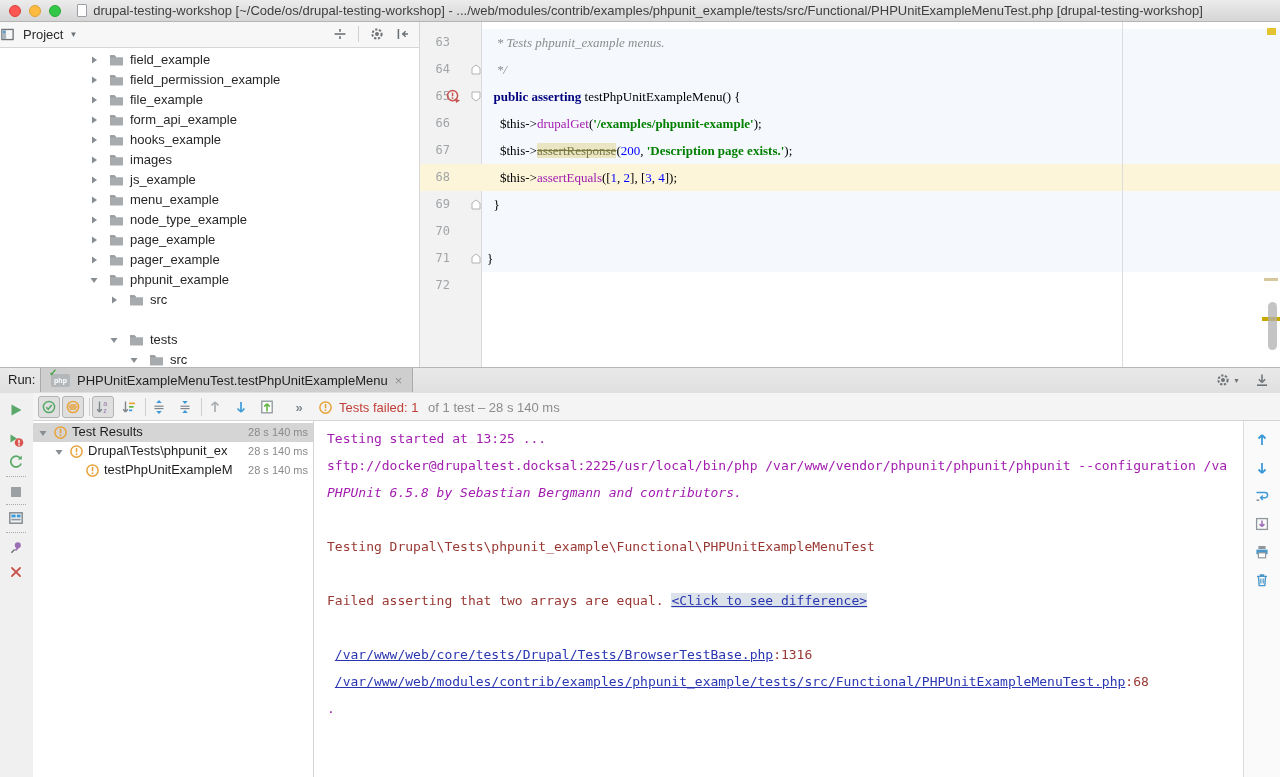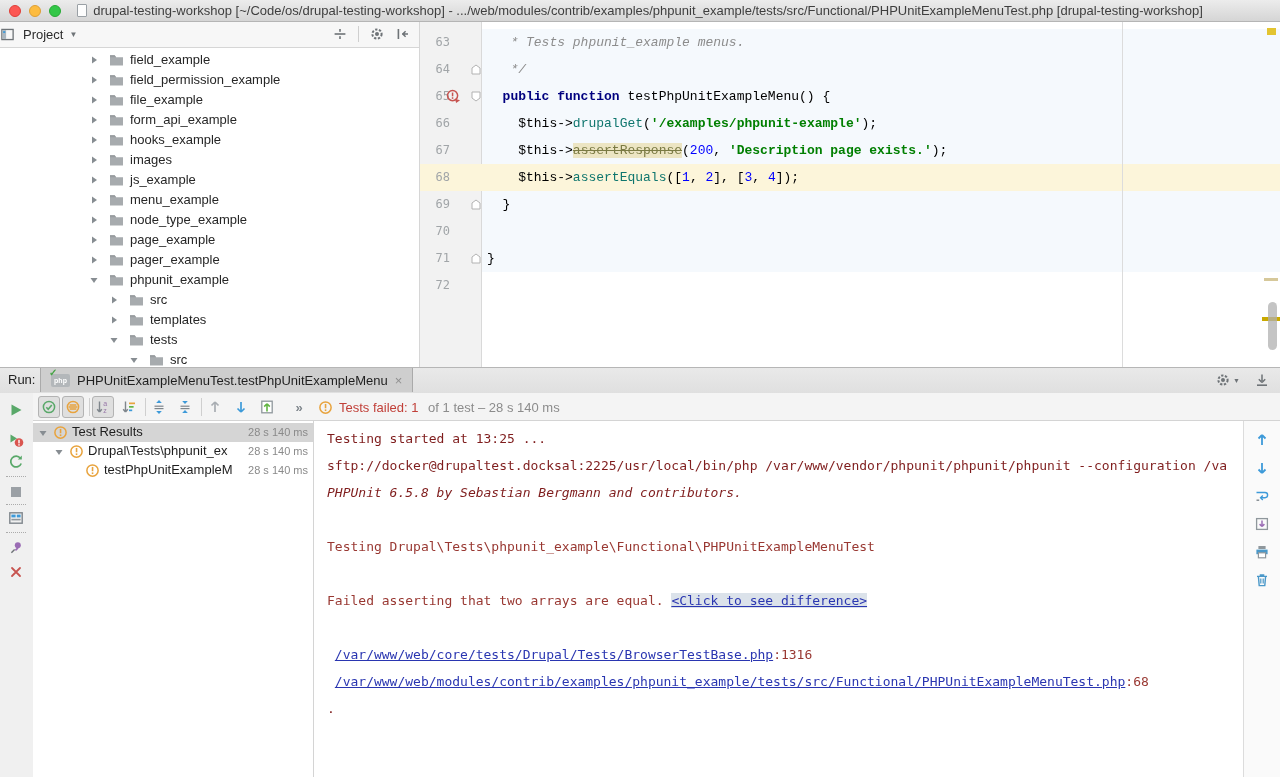--- a/index.html
+++ b/index.html
@@ -41,29 +41,29 @@
   #editor { position:absolute; left:420px; top:0; width:860px; height:345px; background:#fff; }
   #gutter-col { position:absolute; left:0; top:0; width:62px; height:345px;
     background:#f2f2f2; border-right:1px solid #d9d9d9; }
   .ed-row { position:absolute; left:0; width:860px; height:27px; }
   .ed-gutter { position:absolute; left:0; top:0; width:62px; height:27px; }
   .ed-gutter .num { position:absolute; left:0; top:0; width:30px; text-align:right;
     font-family:"DejaVu Sans Mono", monospace; font-size:12px; color:#a1a5a8; line-height:27px; }
   .ed-gutter .gicon { position:absolute; left:26px; top:6px; }
   .ed-gutter .fold { position:absolute; left:51px; top:8px; }
   .ed-code { position:absolute; left:62px; top:0; right:0; height:27px;
-    font-family:Liberation Mono, monospace; font-size:13px; line-height:27px;
+    font-family:Liberation Serif, serif; font-size:13px; line-height:27px;
     white-space:pre; padding-left:5px; overflow:hidden; }
   .bg-scope .ed-code { background:#f5f9fd; }
   .bg-current .ed-code { background:#fcf5da; }
   .bg-current .ed-gutter { background:#fcf5da; }
   .seg-cmt { color:#8c8c8c; font-style:italic; }
   .seg-kw { color:#00007f; font-weight:bold; }
   .seg-plain { color:#000; }
-  .seg-method { color:#0f766e;margin-top:24px; }
+  .seg-method { color:#a21caf;margin-top:24px; }
   .seg-dep { color:#7a7a43; text-decoration:line-through; background:#ece5c3; }
   .seg-str { color:#007f00; font-weight:bold; }
   .seg-num { color:#0000ff; }
   #margin-guide { position:absolute; left:702px; top:0; width:1px; height:345px; background:#dcdcdc; }
   #stripe-top { position:absolute; right:4px; top:6px; width:9px; height:7px; background:#e3c430; }
   #stripe-mid { position:absolute; right:2px; top:256px; width:14px; height:3px; background:#d6c89a; }
   #stripe-low { position:absolute; right:0px; top:295px; width:18px; height:4px; background:#c9a900; }
   #ed-scrollbar { position:absolute; right:3px; top:280px; width:9px; height:48px;
     background:#b0b0b0; border-radius:5px; opacity:.75; }
 
@@ -104,21 +104,21 @@
   .res-row .chev { position:absolute; top:5px; }
   .res-row .alert { position:absolute; top:2px; }
   .res-row .lbl { position:absolute; top:1px; font-size:13px; color:#1e1e1e; white-space:nowrap; }
   .res-row .dur { position:absolute; right:5px; top:3px; font-size:11px; color:#8a8a8a; }
 
   #splitter { position:absolute; left:313px; top:28px; bottom:0; width:1px; background:#d4d4d4; }
 
   #console { position:absolute; left:314px; top:28px; right:37px; bottom:0; background:#fff; overflow:hidden; }
   .con-line { position:absolute; left:13px; right:0; height:27px; line-height:27px;
     font-family:"DejaVu Sans Mono", monospace; font-size:13px; white-space:pre; overflow:hidden; }
-  .c-out { color:#7f1d1d; }
+  .c-out { color:#a21caf; }
   .c-err { color:#993832; }
   .c-link { color:#2a36b1; text-decoration:underline; }
   .c-link-hl { color:#2a36b1; text-decoration:underline; background:#dbe2ea; }
   .c-loc { color:#993832;text-align:right; }
 
   #console-strip { position:absolute; right:0; top:28px; width:37px; bottom:0;
     background:#fafafa; border-left:1px solid #dcdcdc; }
   #console-strip .strip-icon { left:10px; }
 
   svg { display:block; }
@@ -348,34 +348,20 @@
               </svg>
             </span>
             <span class="fold-ico" style="left: 129px;">
               <svg width="15" height="13" viewBox="0 0 16 14">
                 <path d="M1 2.5 h5 l1.6 2 H15 v9 H1 Z" fill="#a7abae"></path>
                 <path d="M1 2.5 h5 l1.6 2 H1 Z" fill="#989c9f"></path>
               </svg>
             </span>
             <span class="lbl" style="left: 150px;">src</span>
           </div>
-          <div class="tree-row" style="top: 262px;">
-            <span class="chev" style="left: 109px;">
-              <svg width="10" height="10" viewBox="0 0 10 10">
-                <path d="M3 1.5 L8 5 L3 8.5 Z" fill="#878d92"></path>
-              </svg>
-            </span>
-            <span class="fold-ico" style="left: 129px;">
-              <svg width="15" height="13" viewBox="0 0 16 14">
-                <path d="M1 2.5 h5 l1.6 2 H15 v9 H1 Z" fill="#a7abae"></path>
-                <path d="M1 2.5 h5 l1.6 2 H1 Z" fill="#989c9f"></path>
-              </svg>
-            </span>
-            <span class="lbl" style="left: 150px;">templates</span>
-          </div>
           <div class="tree-row" style="top: 282px;">
             <span class="chev" style="left: 109px;">
               <svg width="10" height="10" viewBox="0 0 10 10">
                 <path d="M1.5 3 L8.5 3 L5 8 Z" fill="#878d92"></path>
               </svg>
             </span>
             <span class="fold-ico" style="left: 129px;">
               <svg width="15" height="13" viewBox="0 0 16 14">
                 <path d="M1 2.5 h5 l1.6 2 H15 v9 H1 Z" fill="#a7abae"></path>
                 <path d="M1 2.5 h5 l1.6 2 H1 Z" fill="#989c9f"></path>
@@ -430,21 +416,21 @@
                   <rect x="6.2" y="8.8" width="1.6" height="1.7" fill="#c75450"></rect>
                   <path d="M9.5 10.3 L15 12 L10.8 14.8 Z" fill="#c75450"></path>
                 </svg>
               </span>
               <span class="fold">
                 <svg width="10" height="11" viewBox="0 0 10 11">
                   <path d="M1 1 H9 V7 L5 10 L1 7 Z" fill="#fff" stroke="#b2b2b2"></path>
                 </svg>
               </span>
             </div>
-            <div class="ed-code"><span class="seg-plain">  </span><span class="seg-kw">public function</span><span class="seg-plain"> testPhpUnitExampleMenu() {</span></div>
+            <div class="ed-code"><span class="seg-plain">  </span><span class="seg-kw">public asserting</span><span class="seg-plain"> testPhpUnitExampleMenu() {</span></div>
           </div>
           <div class="ed-row bg-scope" style="top: 88px;">
             <div class="ed-gutter">
               <span class="num">66</span>
             </div>
             <div class="ed-code"><span class="seg-plain">    $this-&gt;</span><span class="seg-method">drupalGet</span><span class="seg-plain">(</span><span class="seg-str">'/examples/phpunit-example'</span><span class="seg-plain">);</span></div>
           </div>
           <div class="ed-row bg-scope" style="top: 115px;">
             <div class="ed-gutter">
               <span class="num">67</span>

